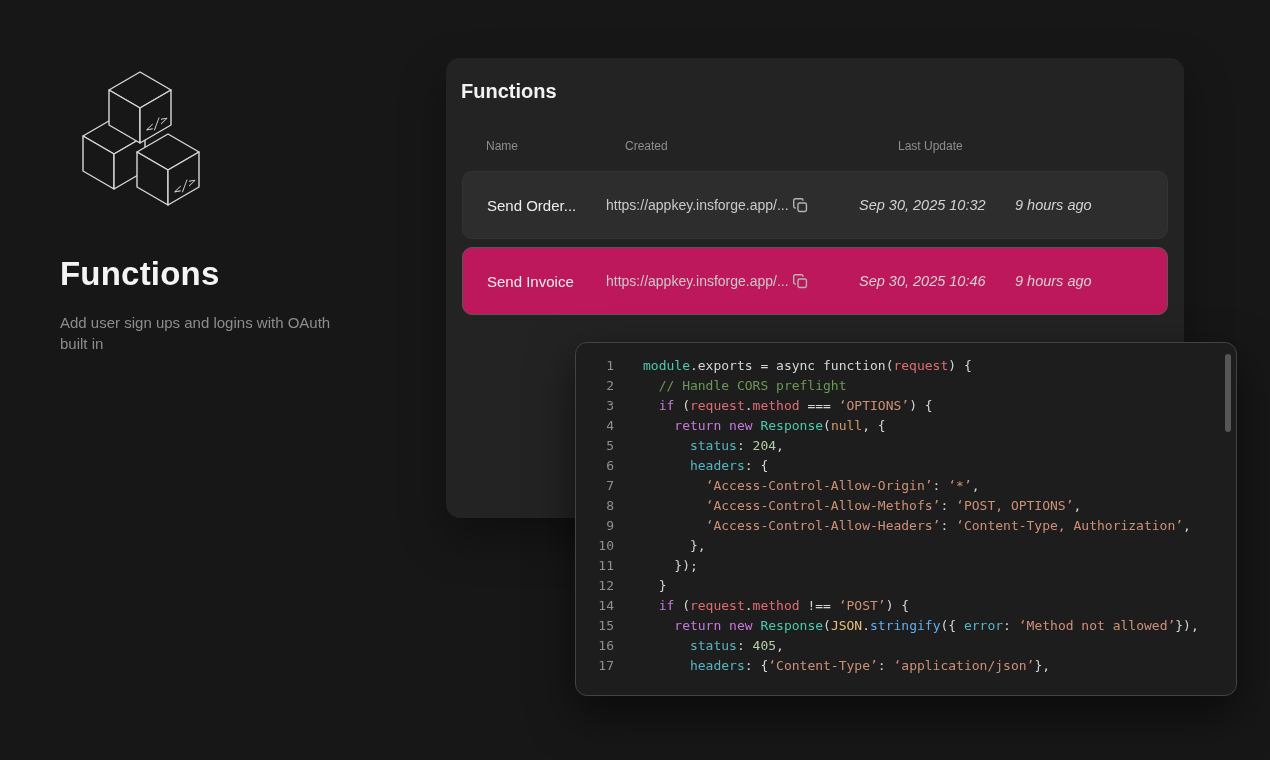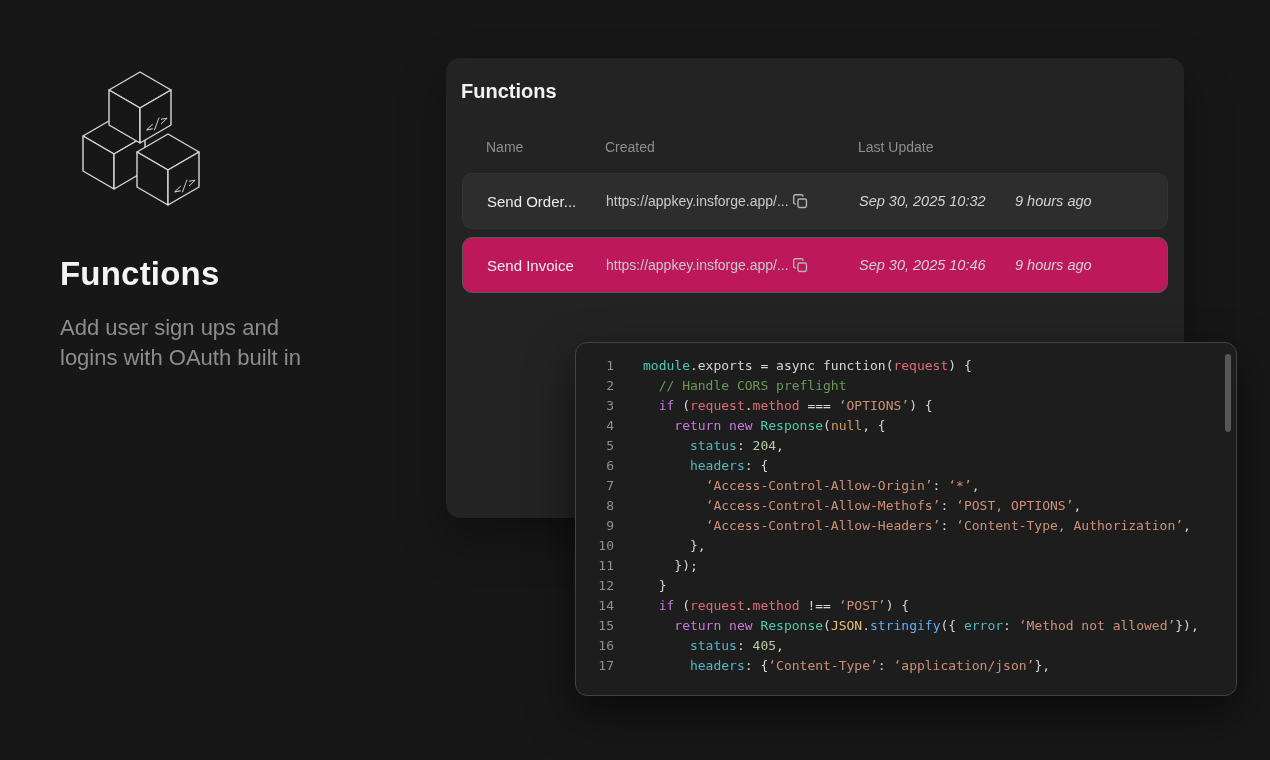--- a/index.html
+++ b/index.html
@@ -14,42 +14,42 @@
   .page { position:relative; width:1270px; height:760px; }
 
   
   .hero { position:absolute; left:60px; top:60px; width:340px; }
   .hero-illustration { display:block; margin-left:4px; }
   .hero-title {
     margin:40px 0 20px; font-size:33px; font-weight:600;
     color:#f4f4f4; letter-spacing:.2px;
   }
   .hero-subtitle {
-    margin:0; max-width:278px; font-size:22px; line-height:1.38;
+    margin:0; max-width:278px; font-size:15px; line-height:1.38;
     color:#8d8d8d; font-weight:400;
   }
 
   
   .card {
     position:absolute; left:446px; top:58px; width:738px; height:460px;
     background:#232323; border-radius:14px;
     box-shadow:0 20px 45px rgba(0,0,0,.35);
   }
   .card-title {
     margin:0; padding:22px 16px 0 15px;
     font-size:20px; font-weight:600; color:#f2f2f2;
   }
   .thead {
     display:grid; grid-template-columns:119px 253px 156px 1fr;
     margin:36px 16px 18px; padding:0 24px;
-    color:#8e8e8e; font-size:14px;
+    color:#8e8e8e; font-size:12px;gap:20px;
   }
   .trow {
     display:grid; grid-template-columns:119px 253px 156px 1fr;
-    align-items:center; height:56px; margin:0 16px 8px; padding:0 24px;
+    align-items:center; height:68px; margin:0 16px 8px; padding:0 24px;
     background:#2d2d2d; border-radius:10px; border:1px solid #333333;
     cursor:pointer;
   }
   .trow.highlight { background:#be185d; border-color:#585858; }
   .cell-name  { color:#ececec; font-size:15px; }
   .cell-url   { display:flex; align-items:center; gap:3px; color:#c9c9c9; font-size:14px; }
   .cell-created, .cell-updated { color:#d2d2d2; font-size:14.5px;font-style:italic; }
   .copy-btn {
     background:none; border:0; padding:0; margin:0; cursor:pointer;
     display:flex; align-items:center;

